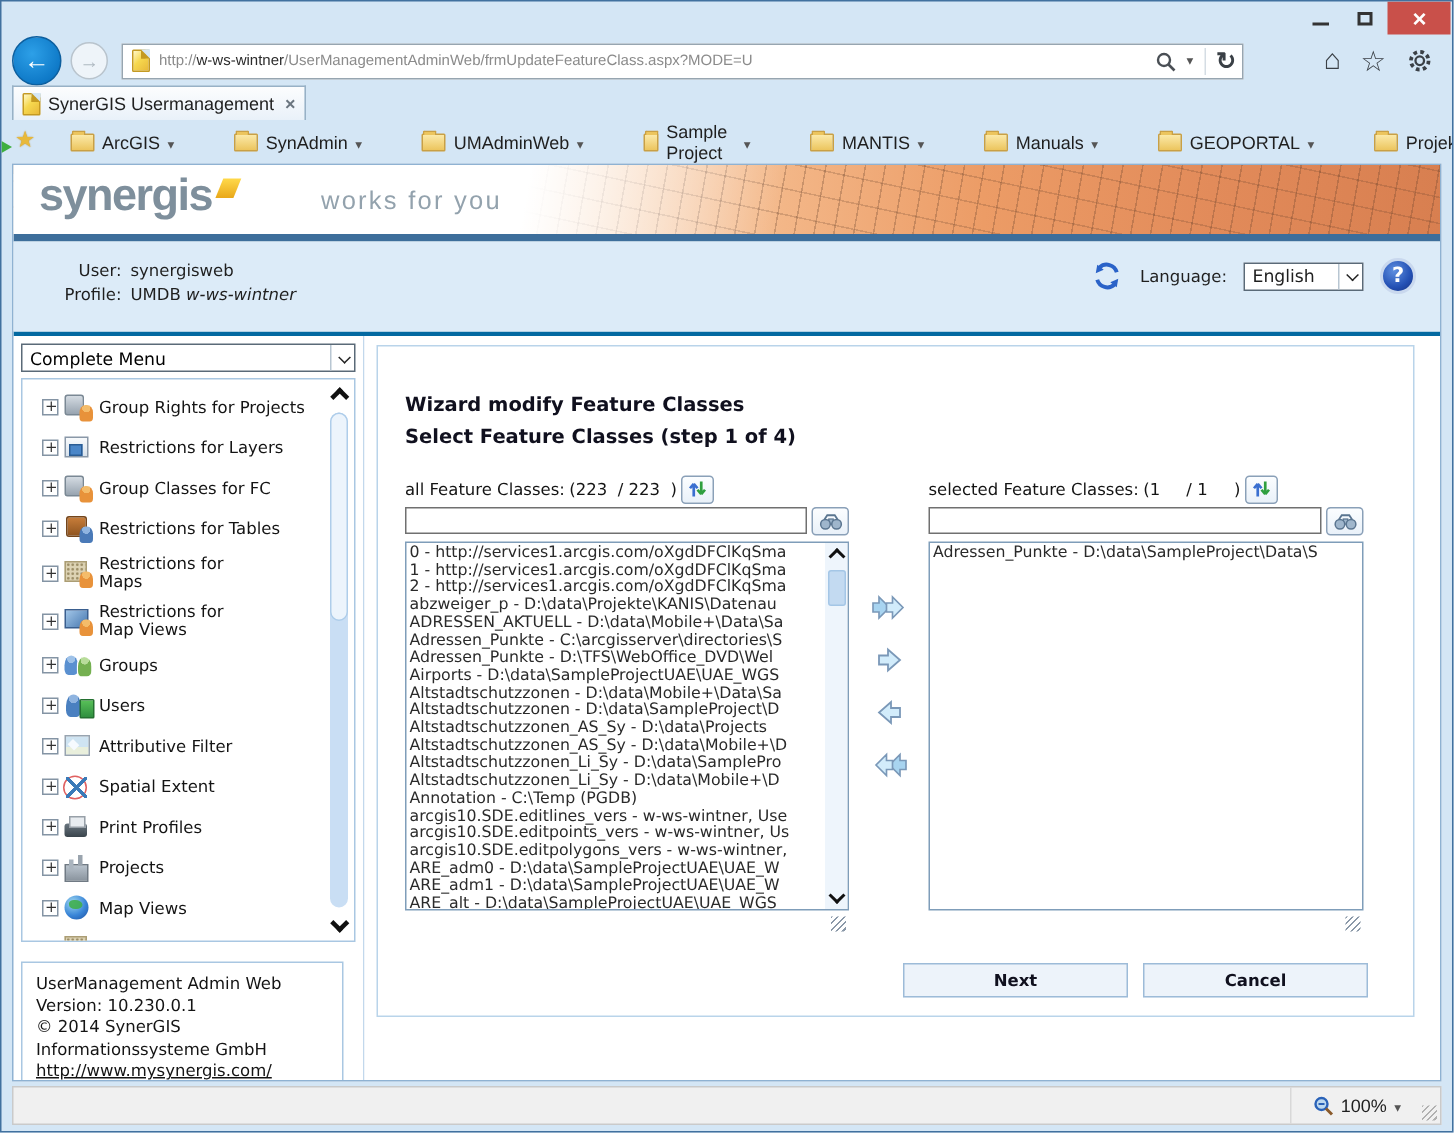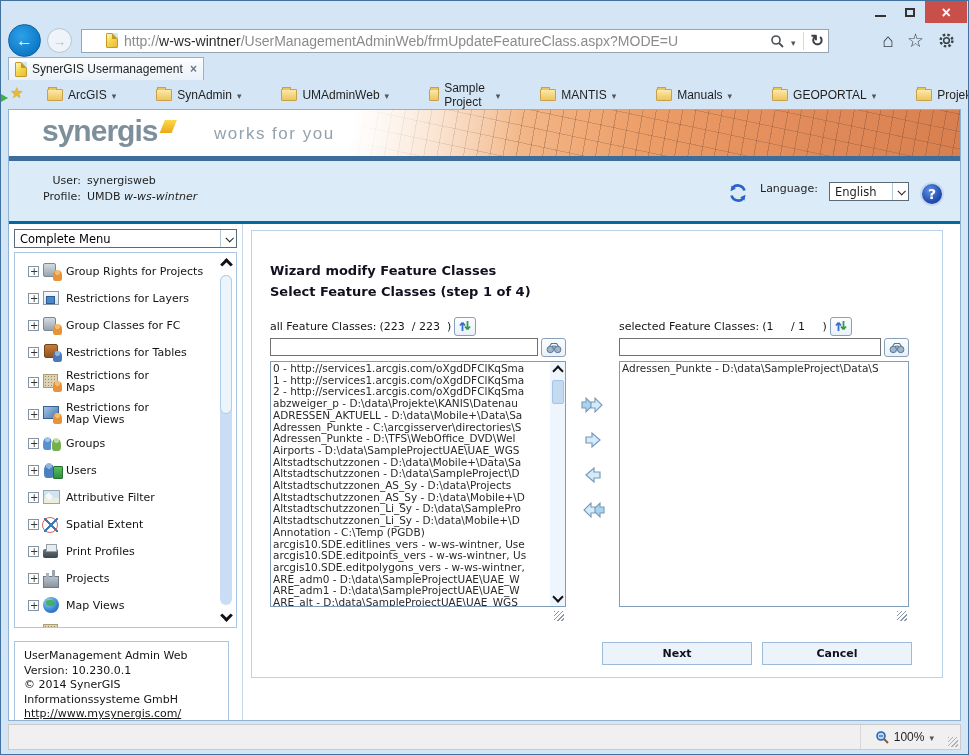--- a/index.html
+++ b/index.html
@@ -16,21 +16,21 @@
   .wb-max i { display:block; width:10px; height:9px; border:2px solid #333; background:transparent; }
   .wb-close { width:42px; background:#c9504a; color:#fff; }
   .wb-close i::before { content:"×"; font-size:16px; font-weight:bold; line-height:1; font-family:"Liberation Sans",sans-serif; }
 
   
   .navbar { position:absolute; top:23px; left:0; right:0; height:33px; display:flex; align-items:center; font-family:"Liberation Sans",sans-serif; }
   .backbtn { flex:none; width:33px; height:33px; margin-left:7px; border-radius:50%; background:radial-gradient(circle at 40% 35%, #2da0e8, #0f7ac8 70%, #0b68ad); border:1px solid #0d5f9e; color:#fff; display:flex; align-items:center; justify-content:center; }
   .backbtn i::before { content:"←"; font-size:17px; font-weight:bold; }
   .fwdbtn { flex:none; width:25px; height:25px; margin-left:6px; border-radius:50%; background:#eef4f9; border:1px solid #b9c4cd; color:#b0bac2; display:flex; align-items:center; justify-content:center; }
   .fwdbtn i::before { content:"→"; font-size:13px; }
-  .urlbox { flex:none; margin-left:9px; width:748px; height:24px; background:#fff; border:1px solid #97a5b0; display:flex; align-items:center; padding:0 4px 0 24px; font-size:14px; white-space:nowrap; overflow:hidden; }
+  .urlbox { flex:none; margin-left:9px; width:748px; height:24px; background:#fff; border:1px solid #97a5b0; display:flex; align-items:center; padding:0 4px 0 6px; font-size:10px; white-space:nowrap; overflow:hidden; }
   .docicon { flex:none; width:12px; height:15px; margin-right:6px; background:linear-gradient(135deg,#fff8c8 0%,#f6d84e 45%,#e8b93a 100%); border:1px solid #c49a22; border-radius:1px; position:relative; }
   .docicon::after { content:""; position:absolute; right:-1px; top:-1px; border:3px solid #d4e6f5; border-left-color:#c49a22; border-bottom-color:#c49a22; }
   .urltext { color:#8b8b8b; overflow:hidden; }
   .urltext .dom { color:#2b2b2b; }
   .urltools { margin-left:auto; display:flex; align-items:center; gap:7px; color:#4a4f55; }
   .sep { width:1px; height:18px; background:#d5dde4; }
   .caret::before { content:"▾"; font-size:9px; color:#555; }
   .glyph-refresh::before { content:"↻"; font-size:16px; color:#3a4046; font-weight:bold; }
   .topicons { margin-left:auto; margin-right:12px; display:flex; align-items:center; gap:13px; color:#3a4046; }
   .glyph-home::before { content:"⌂"; font-size:19px; }
@@ -56,30 +56,30 @@
   
   .viewport { position:absolute; left:7px; right:7px; top:108px; bottom:33px; background:#fff; border:1px solid #8fb2d2; overflow:hidden; }
 
   .banner { height:46px; position:relative;
     background:
       linear-gradient(100deg, #ffffff 0%, #ffffff 36%, rgba(255,255,255,0) 54%),
       repeating-linear-gradient(100deg, rgba(95,60,40,.28) 0 1px, rgba(0,0,0,0) 1px 13px),
       repeating-linear-gradient(12deg, rgba(95,60,40,.22) 0 1px, rgba(0,0,0,0) 1px 17px),
       linear-gradient(to right, #fbeede 28%, #f4ba8c 52%, #ec9c66 68%, #e28b5a 84%, #d87f50 100%);
   }
-  .logo { position:absolute; left:17px; top:4px; font-size:30px; font-weight:bold; color:#7e8f9c; letter-spacing:-1px; font-family:"Liberation Sans",sans-serif;margin-left:16px; }
+  .logo { position:absolute; left:17px; top:4px; font-size:30px; font-weight:bold; color:#7e8f9c; letter-spacing:-1px; font-family:"Liberation Sans",sans-serif; }
   .logo .spark { display:inline-block; width:12px; height:13px; margin-left:2px; background:linear-gradient(#ffd94a,#e9a81a); transform:skewX(-22deg) translateY(-8px); }
   .tagline { position:absolute; left:205px; top:14px; font-size:17px; color:#93a2ad; letter-spacing:1.5px; font-family:"Liberation Sans",sans-serif; }
   .bluebar { height:5px; background:#3d6e9b; }
 
   .inforow { height:60px; background:#dcebf8; position:relative; font-size:11px; color:#1f1f1f; }
   .userblock { position:absolute; left:24px; top:13px; display:grid; grid-template-columns:48px auto; column-gap:6px; row-gap:3px; }
   .userblock .lbl { text-align:right; }
   .ital { font-style:italic; }
-  .langblock { position:absolute; right:16px; top:21px; display:flex; align-items:flex-start; gap:11px; }
+  .langblock { position:absolute; right:16px; top:11px; display:flex; align-items:center; gap:11px; }
   .helpbtn { width:24px; height:24px; border-radius:50%; background:radial-gradient(circle at 38% 32%, #5f8fe0, #2350b4 60%, #16307e); border:2px solid #c9d8ee; color:#fff; font-weight:bold; font-size:14px; display:flex; align-items:center; justify-content:center; }
   .fakeselect { height:19px; background:#fff; border:1px solid #5a6a78; display:flex; align-items:center; font-size:11.5px; padding-left:5px; }
   .fakeselect .chev { margin-left:auto; width:16px; align-self:stretch; display:flex; align-items:center; justify-content:center; border-left:1px solid #b8c6d2; }
   .chevdown { width:6px; height:6px; border-right:1.6px solid #222; border-bottom:1.6px solid #222; transform:rotate(45deg) translateY(-1px); }
   .lang-select { width:80px; }
 
   
   .pagebody { display:flex; height:507px; border-top:3px solid #0369a1; }
   .sidebar { width:234px; flex:none; border-right:1px solid #c2d8ec; padding:5px 0 0 5px; }
   .menu-select { width:223px; }

